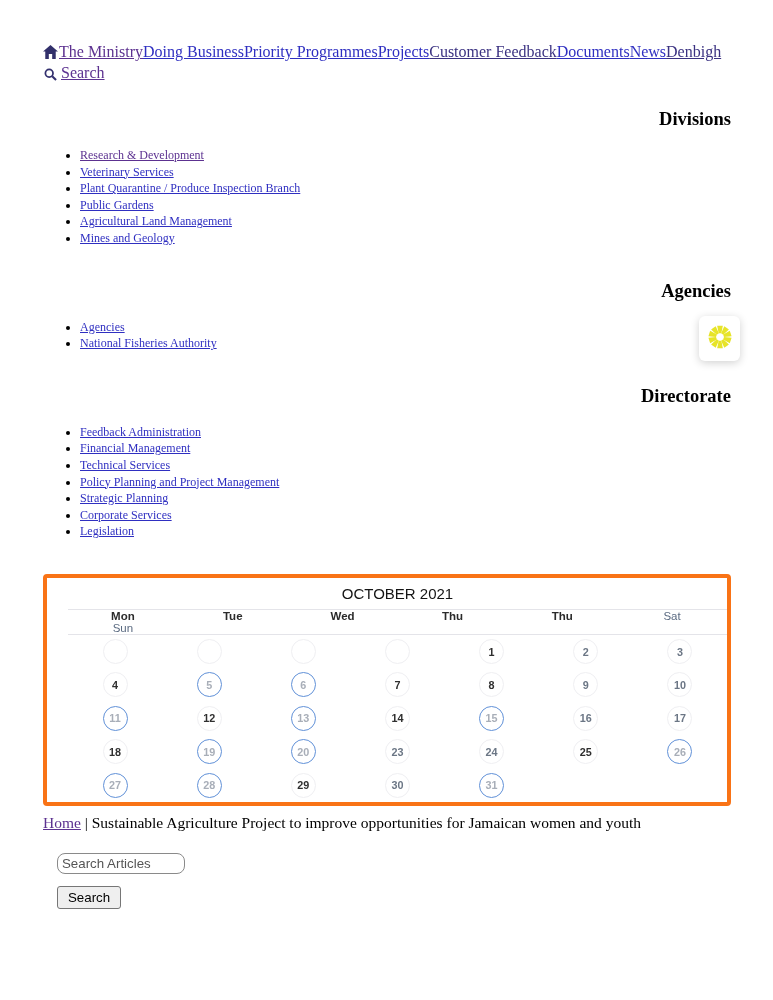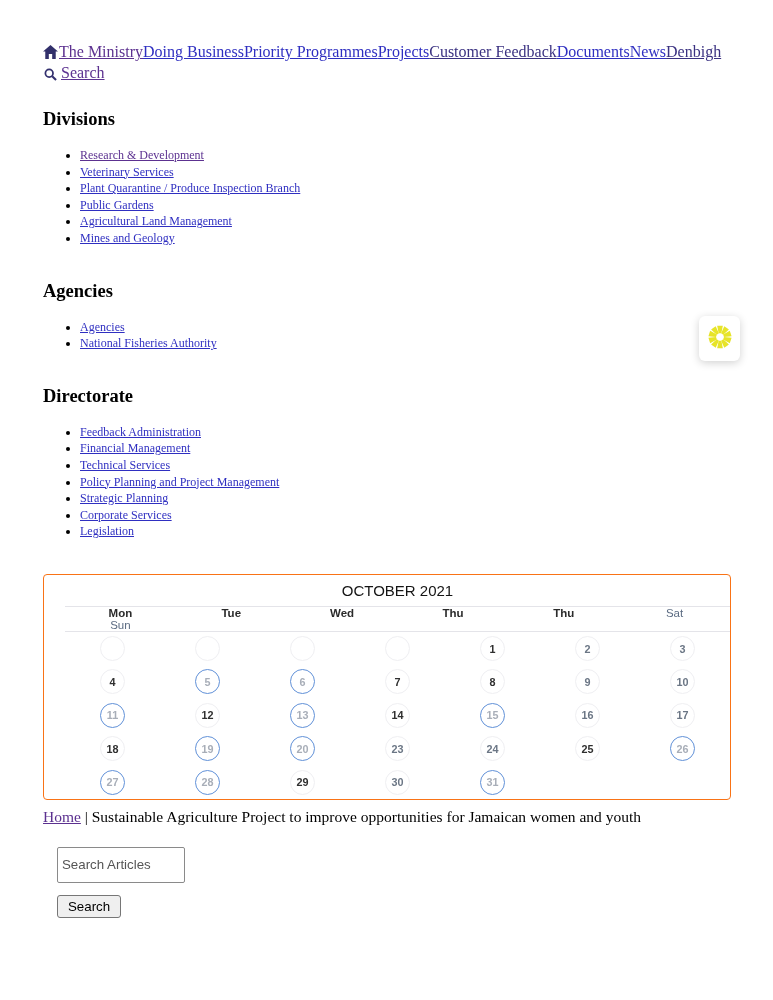--- a/index.html
+++ b/index.html
@@ -17,31 +17,31 @@
   .nav a { text-decoration: underline; margin-top: 28px; }
   .tone-blue   { color: #2f2fc1; }
   .tone-purple { color: #5c3190; }
   .tone-navy   { color: #3a3181; }
   .home-ico { display:inline-block; vertical-align:-2px; margin-right:1px; }
   .search-ico { display:inline-block; vertical-align:-3px; margin-left:1px; }
 
   
   .sections h3 {
     font-size: 18.5px; font-weight: bold; color: #000;
-    margin-top: 24px; margin-bottom: 17px;
+    margin-top: 24px; margin-bottom: 17px; text-align: right;
   }
   .sections ul { margin: 0 0 34px 0; padding-left: 37px; font-size: 12px; }
   .sections li { line-height: 16.6px; }
   .sections li a { text-decoration: underline; }
 
   
   .calendar {
     margin-top: 2px;
     width: 688px;
-    border: 1px solid #f97316; border-radius: 4px;
+    border: 4px solid #f97316; border-radius: 4px;
     font-family: "Liberation Sans", sans-serif;
     background: #fff; overflow: hidden; padding-left: 21px;
   }
   .cal-title {
     height: 32px; display: flex; align-items: center; justify-content: center;
     font-size: 15px; font-weight: 500; color: #141414;
     border-bottom: 1px solid #e4e4e9;
   }
   .cal-dow-row {
     display: grid; grid-template-columns: repeat(6, 1fr);
@@ -64,22 +64,22 @@
   .day-circle.weekend { color: #6b7685; }
   .day-circle.event   { border: 1.5px solid #6191d8; color: #a8aeb8; cursor: pointer; }
 
   
   .footer-line { margin-top: 8px; font-size: 15.5px; }
   .footer-line a { color: #5c3190; text-decoration: underline; }
 
   
   .search-form { margin: 21px 0 0 14px; font-family: "Liberation Sans", sans-serif; }
   .search-input {
-    width: 128px; height: 36px;
-    border: 1px solid #8a8a8a; border-radius: 2px;
+    width: 128px; height: 21px;
+    border: 1px solid #8a8a8a; border-radius: 8px;
     font-family: "Liberation Sans", sans-serif; font-size: 13.3px;
     padding: 1px 4px; color: #222;
   }
   .search-input::placeholder { color: #555; opacity: 1; }
   .search-btn {
     display: block; margin-top: 12px;
     height: 23px; padding: 0 10px;
     background: #efefef; border: 1px solid #767676; border-radius: 3px;
     font-family: "Liberation Sans", sans-serif; font-size: 13.3px; color: #000;
     cursor: pointer;

